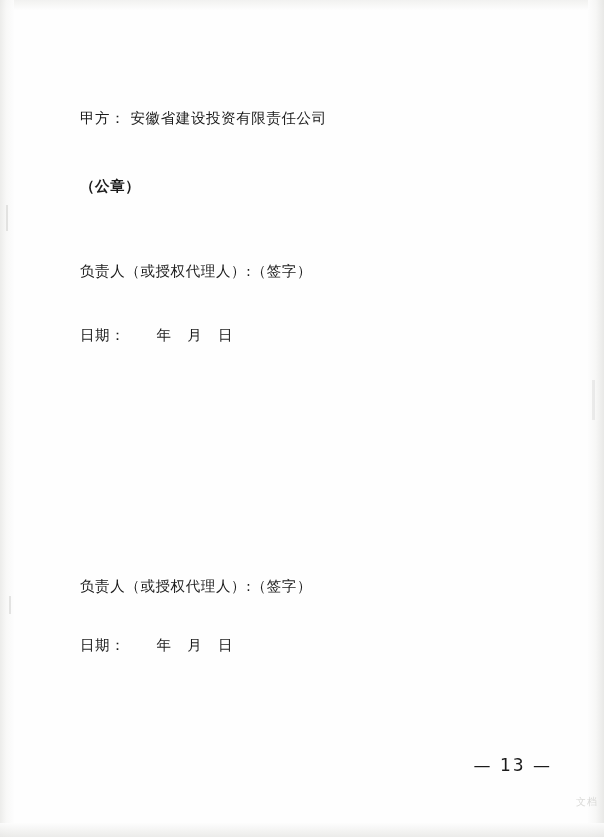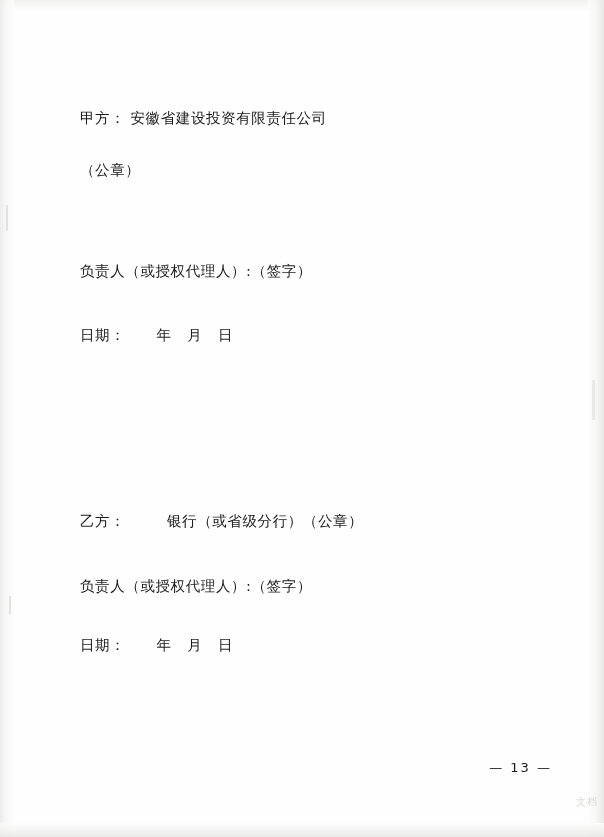--- a/index.html
+++ b/index.html
@@ -74,21 +74,21 @@
     color: #1b1b1b;
     letter-spacing: 0.6px;
     white-space: pre;
     line-height: 1.2;
   }
   .indent-1 { left: 80px; }
   .page-number {
     position: absolute;
     right: 52px;
     bottom: 62px;
-    font-size: 13px;
+    font-size: 17px;
     color: #1b1b1b;
     letter-spacing: 2px;
     white-space: pre;
   }
   .watermark {
     position: absolute;
     right: 6px;
     bottom: 28px;
     font-size: 10px;
     color: #d9d9d7;
@@ -108,27 +108,26 @@
   <div class="scan-edge-bottom"></div>
 
   <div class="speck" style="left:6px; top:205px; width:2px; height:26px;"></div>
   <div class="speck" style="left:9px; top:596px; width:2px; height:18px;"></div>
   <div class="speck" style="left:592px; top:380px; width:3px; height:40px; opacity:0.35;"></div>
 
   <div class="content">
 
     <div class="doc-line indent-1" style="top:110px;">甲方： 安徽省建设投资有限责任公司</div>
 
-    <div class="doc-line indent-1" style="top:162px;">（公章）</div>
+    <div class="doc-line indent-1" style="top:178px;font-weight:bold;">（公章）</div>
 
     <div class="doc-line indent-1" style="top:263px;">负责人（或授权代理人）:（签字）</div>
 
     <div class="doc-line indent-1" style="top:327px;">日期：      年   月   日</div>
 
-    <div class="doc-line indent-1" style="top:513px;">乙方：        银行（或省级分行）（公章）</div>
 
     <div class="doc-line indent-1" style="top:578px;">负责人（或授权代理人）:（签字）</div>
 
     <div class="doc-line indent-1" style="top:637px;">日期：      年   月   日</div>
 
     <div class="page-number">— 13 —</div>
 
     <div class="watermark">文档</div>
 
   </div>

